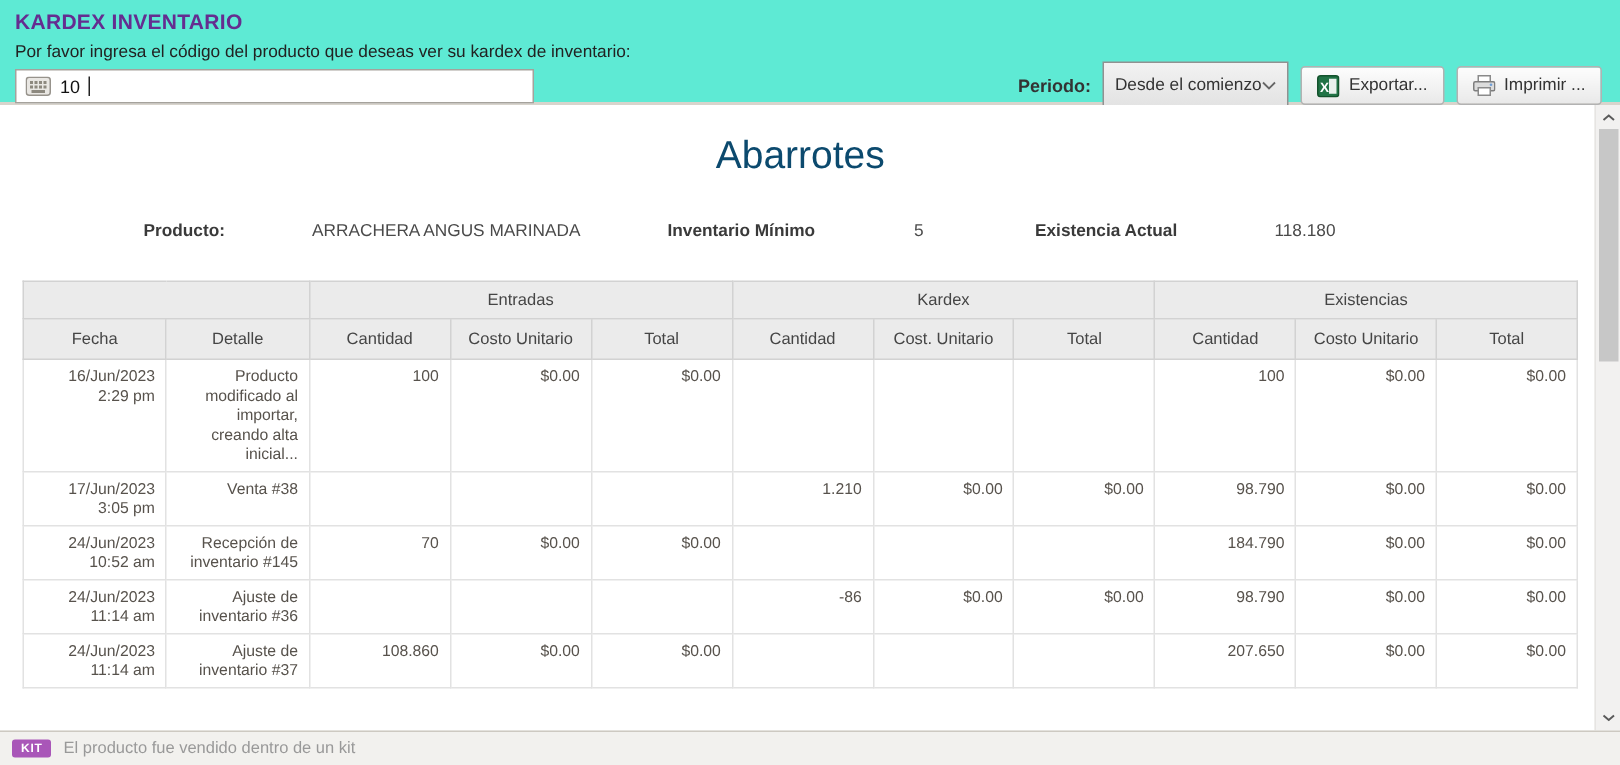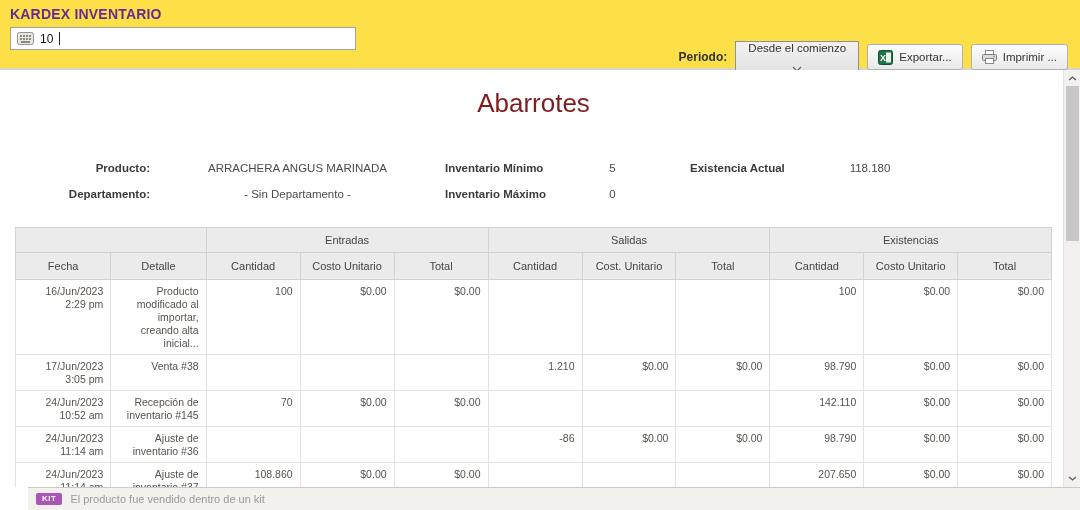--- a/index.html
+++ b/index.html
@@ -1,46 +1,46 @@
 <!DOCTYPE html>
 <html><head>
 <meta charset="utf-8">
 <style>
   * { box-sizing: border-box; margin: 0; padding: 0; }
   html,body { width:1080px; height:510px; }
   body { font-family: "Liberation Sans", sans-serif; background:#fff; }
   .screen { position:relative; width:1080px; height:510px; overflow:hidden; background:#fff; }
 
   
-  .topbar { position:absolute; top:0; left:0; right:0; height:70px; background:#fde047;
+  .topbar { position:absolute; top:0; left:0; right:0; height:70px; background:#5eead4;
             border-bottom:2px solid #d8d4cc; padding:6px 10px 0; }
   .page-title { font-size:14px; font-weight:bold; color:#652d90; letter-spacing:.2px; }
   .prompt { font-size:11.5px; color:#222; margin-top:7px; }
   .code-input { margin-top:5px; width:346px; height:23px; border:1px solid #a5a29c; background:#fff;
                 display:flex; align-items:center; gap:6px; padding:0 6px; }
   .code-value { font-size:12px; color:#111; }
   .caret { width:1px; height:13px; background:#222; animation:blink 1.1s steps(1) infinite; }
   @keyframes blink { 50% { opacity:0; } }
 
   .right-controls { position:absolute; right:12px; top:41px; display:flex; align-items:center; gap:8px; }
   .periodo-label { font-size:12px; color:#333;font-weight:bold; }
   .select { width:124px; height:32px; border:1px solid #919191; background:linear-gradient(#f2f2f2,#e2e2e2);
             display:flex; align-items:center; justify-content:space-between; padding:0 7px;
-            font-size:11.5px; color:#333; cursor:default;flex-direction:column; }
+            font-size:11.5px; color:#333; cursor:default; }
   .btn { height:26px; min-width:78px; border:1px solid #b2b2b2; border-radius:3px;
          background:linear-gradient(#fdfdfd,#e9e9e9); display:inline-flex; align-items:center;
          gap:6px; padding:0 10px; font-size:11.5px; color:#333; cursor:default; }
 
   
   .report-viewport { position:absolute; top:70px; left:0; right:0; bottom:23px; overflow:hidden; background:#fff; }
   .report { padding:16px 28px 0 15px; }
-  .report-company { text-align:center; font-size:26px; font-weight:400; color:#7f1d1d; margin-top:2px; }
+  .report-company { text-align:center; font-size:26px; font-weight:400; color:#0c4a6e; margin-top:2px; }
   .report-subtitle { text-align:center; font-size:17px; font-weight:400; color:#222; margin-top:10px; }
 
-  .info { margin-top:36px; font-size:11.5px; color:#4a4a4a; }
+  .info { margin-top:22px; font-size:11.5px; color:#4a4a4a; }
   .info-row { display:flex; align-items:center; height:26px; }
   .i-label { font-weight:bold; color:#3a3a3a; }
   .l1 { width:135px; text-align:right; }
   .v1 { width:295px; text-align:center; }
   .l2 { width:130px; }
   .v2 { width:75px; text-align:center; }
   .l3 { margin-left:40px; width:125px; }
   .v3 { width:110px; text-align:center; }
 
   .kardex-table { width:100%; margin-top:20px; border-collapse:collapse; table-layout:fixed;
@@ -55,34 +55,35 @@
   
   .vscrollbar { position:absolute; top:0; right:0; bottom:0; width:17px; background:#f2f1f0;
                 border-left:1px solid #e6e4e2; }
   .sb-arrow { position:absolute; left:0; width:17px; height:15px; display:flex; align-items:center;
               justify-content:center; }
   .sb-up { top:1px; } .sb-down { bottom:1px; }
   .sb-thumb { position:absolute; top:16px; left:2px; width:13px; height:155px; background:#c7c7c7; }
 
   
   .legend { position:absolute; bottom:0; left:0; right:0; height:23px; background:#f2f1ee;
-            border-top:1px solid #cdc9c1; display:flex; align-items:center; gap:8px; padding:0 8px;margin-left:28px; }
+            border-top:1px solid #cdc9c1; display:flex; align-items:center; gap:8px; padding:0 8px; }
   .kit-badge { background:#a956b8; color:#fff; font-size:8px; font-weight:bold; letter-spacing:.5px;
                padding:2px 6px; border-radius:2px; line-height:1; }
   .legend-text { font-size:11px; color:#999; }
 
   svg { display:block; }
 </style>
 </head>
 <body>
 
 <div class="screen">
 
   <div class="topbar">
     <div class="page-title">KARDEX INVENTARIO</div>
+    <div class="prompt">Por favor ingresa el código del producto que deseas ver su kardex de inventario:</div>
 
     <div class="code-input">
       <span>
         <svg width="17" height="13" viewBox="0 0 17 13">
           <rect x="0.5" y="0.5" width="16" height="12" rx="2" fill="#e9e7e3" stroke="#97938c"></rect>
           <g fill="#8d897f">
             <rect x="3" y="3" width="2" height="2"></rect>
               <rect x="6" y="3" width="2" height="2"></rect>
             <rect x="9" y="3" width="2" height="2"></rect>
               <rect x="12" y="3" width="2" height="2"></rect>
@@ -138,47 +139,41 @@
 
       <div class="info">
         <div class="info-row">
           <span class="i-label l1">Producto:</span>
           <span class="v1">ARRACHERA ANGUS MARINADA</span>
           <span class="i-label l2">Inventario Mínimo</span>
           <span class="v2">5</span>
           <span class="i-label l3">Existencia Actual</span>
           <span class="v3">118.180</span>
         </div>
-        <div class="info-row">
-          <span class="i-label l1">Departamento:</span>
-          <span class="v1">- Sin Departamento -</span>
-          <span class="i-label l2">Inventario Máximo</span>
-          <span class="v2">0</span>
-        </div>
       </div>
 
       <table class="kardex-table">
         <colgroup>
           <col style="width:9.2%">
             <col style="width:9.2%">
           <col style="width:9.07%">
             <col style="width:9.07%">
             <col style="width:9.07%">
           <col style="width:9.07%">
             <col style="width:9.07%">
             <col style="width:9.07%">
           <col style="width:9.06%">
             <col style="width:9.05%">
             <col style="width:9.05%">
         </colgroup>
         <thead>
           <tr class="group-row">
             <th colspan="2"></th>
             <th colspan="3">Entradas</th>
-            <th colspan="3">Salidas</th>
+            <th colspan="3">Kardex</th>
             <th colspan="3">Existencias</th>
           </tr>
           <tr class="cols-row">
             <th>Fecha</th>
             <th>Detalle</th>
             <th>Cantidad</th>
             <th>Costo Unitario</th>
             <th>Total</th>
             <th>Cantidad</th>
             <th>Cost. Unitario</th>
@@ -217,21 +212,21 @@
             </tr>
             <tr>
               <td class="c0">24/Jun/2023 10:52 am</td>
               <td class="c1">Recepción de inventario #145</td>
               <td class="c2">70</td>
               <td class="c3">$0.00</td>
               <td class="c4">$0.00</td>
               <td class="c5"></td>
               <td class="c6"></td>
               <td class="c7"></td>
-              <td class="c8">142.110</td>
+              <td class="c8">184.790</td>
               <td class="c9">$0.00</td>
               <td class="c10">$0.00</td>
             </tr>
             <tr>
               <td class="c0">24/Jun/2023 11:14 am</td>
               <td class="c1">Ajuste de inventario #36</td>
               <td class="c2"></td>
               <td class="c3"></td>
               <td class="c4"></td>
               <td class="c5">-86</td>

